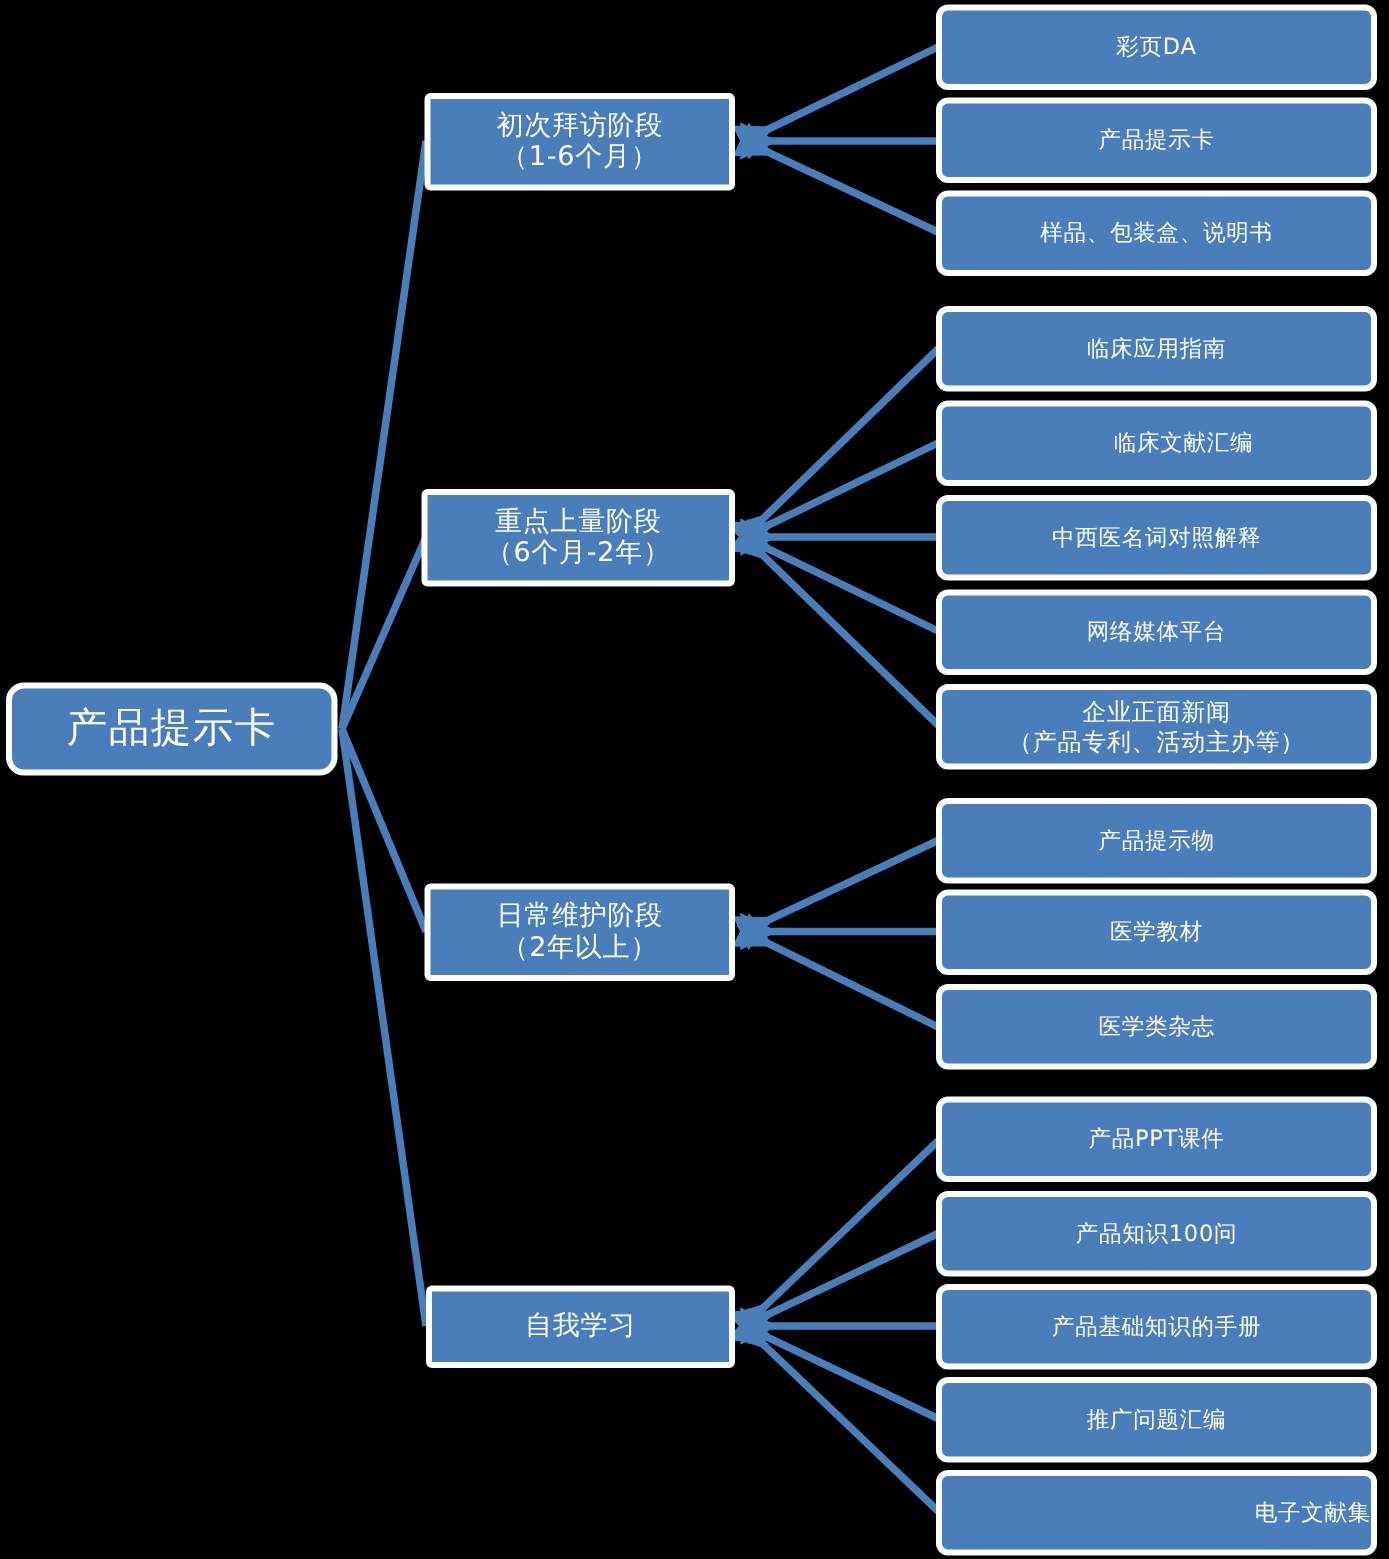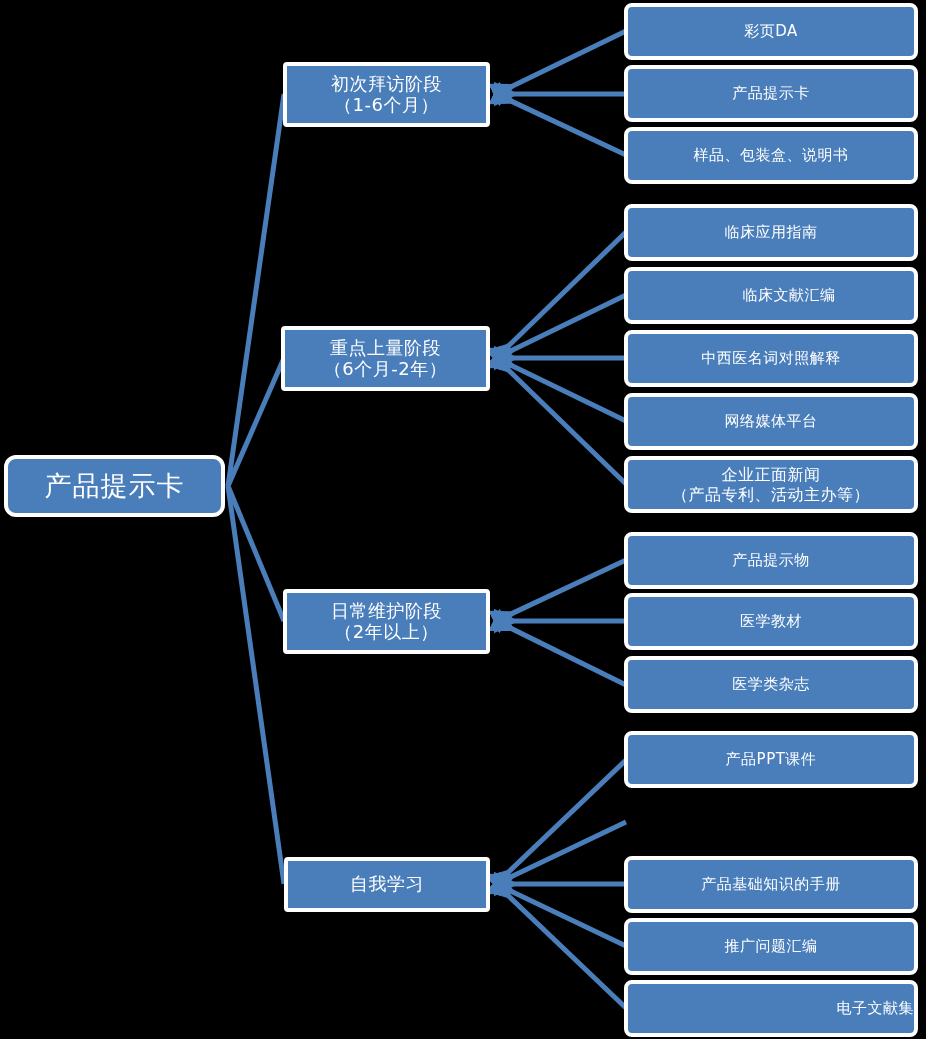--- a/index.html
+++ b/index.html
@@ -161,20 +161,23 @@
   <div class="node node-leaf" style="left:624px; top:593px; width:294px; height:57px;">
     <span>医学教材</span>
   </div>
   <div class="node node-leaf" style="left:624px; top:656px; width:294px; height:57px;">
     <span>医学类杂志</span>
   </div>
 
   <div class="node node-leaf" style="left:624px; top:731px; width:294px; height:57px;">
     <span>产品PPT课件</span>
   </div>
+  <div class="node node-leaf" style="left:624px; top:794px; width:294px; height:57px;">
+    <span>产品知识100问</span>
+  </div>
   <div class="node node-leaf" style="left:624px; top:856px; width:294px; height:57px;">
     <span>产品基础知识的手册</span>
   </div>
   <div class="node node-leaf" style="left:624px; top:918px; width:294px; height:57px;">
     <span>推广问题汇编</span>
   </div>
   <div class="node node-leaf" style="left:624px; top:980px; width:294px; height:57px;justify-content:flex-end;">
     <span>电子文献集</span>
   </div>
 

